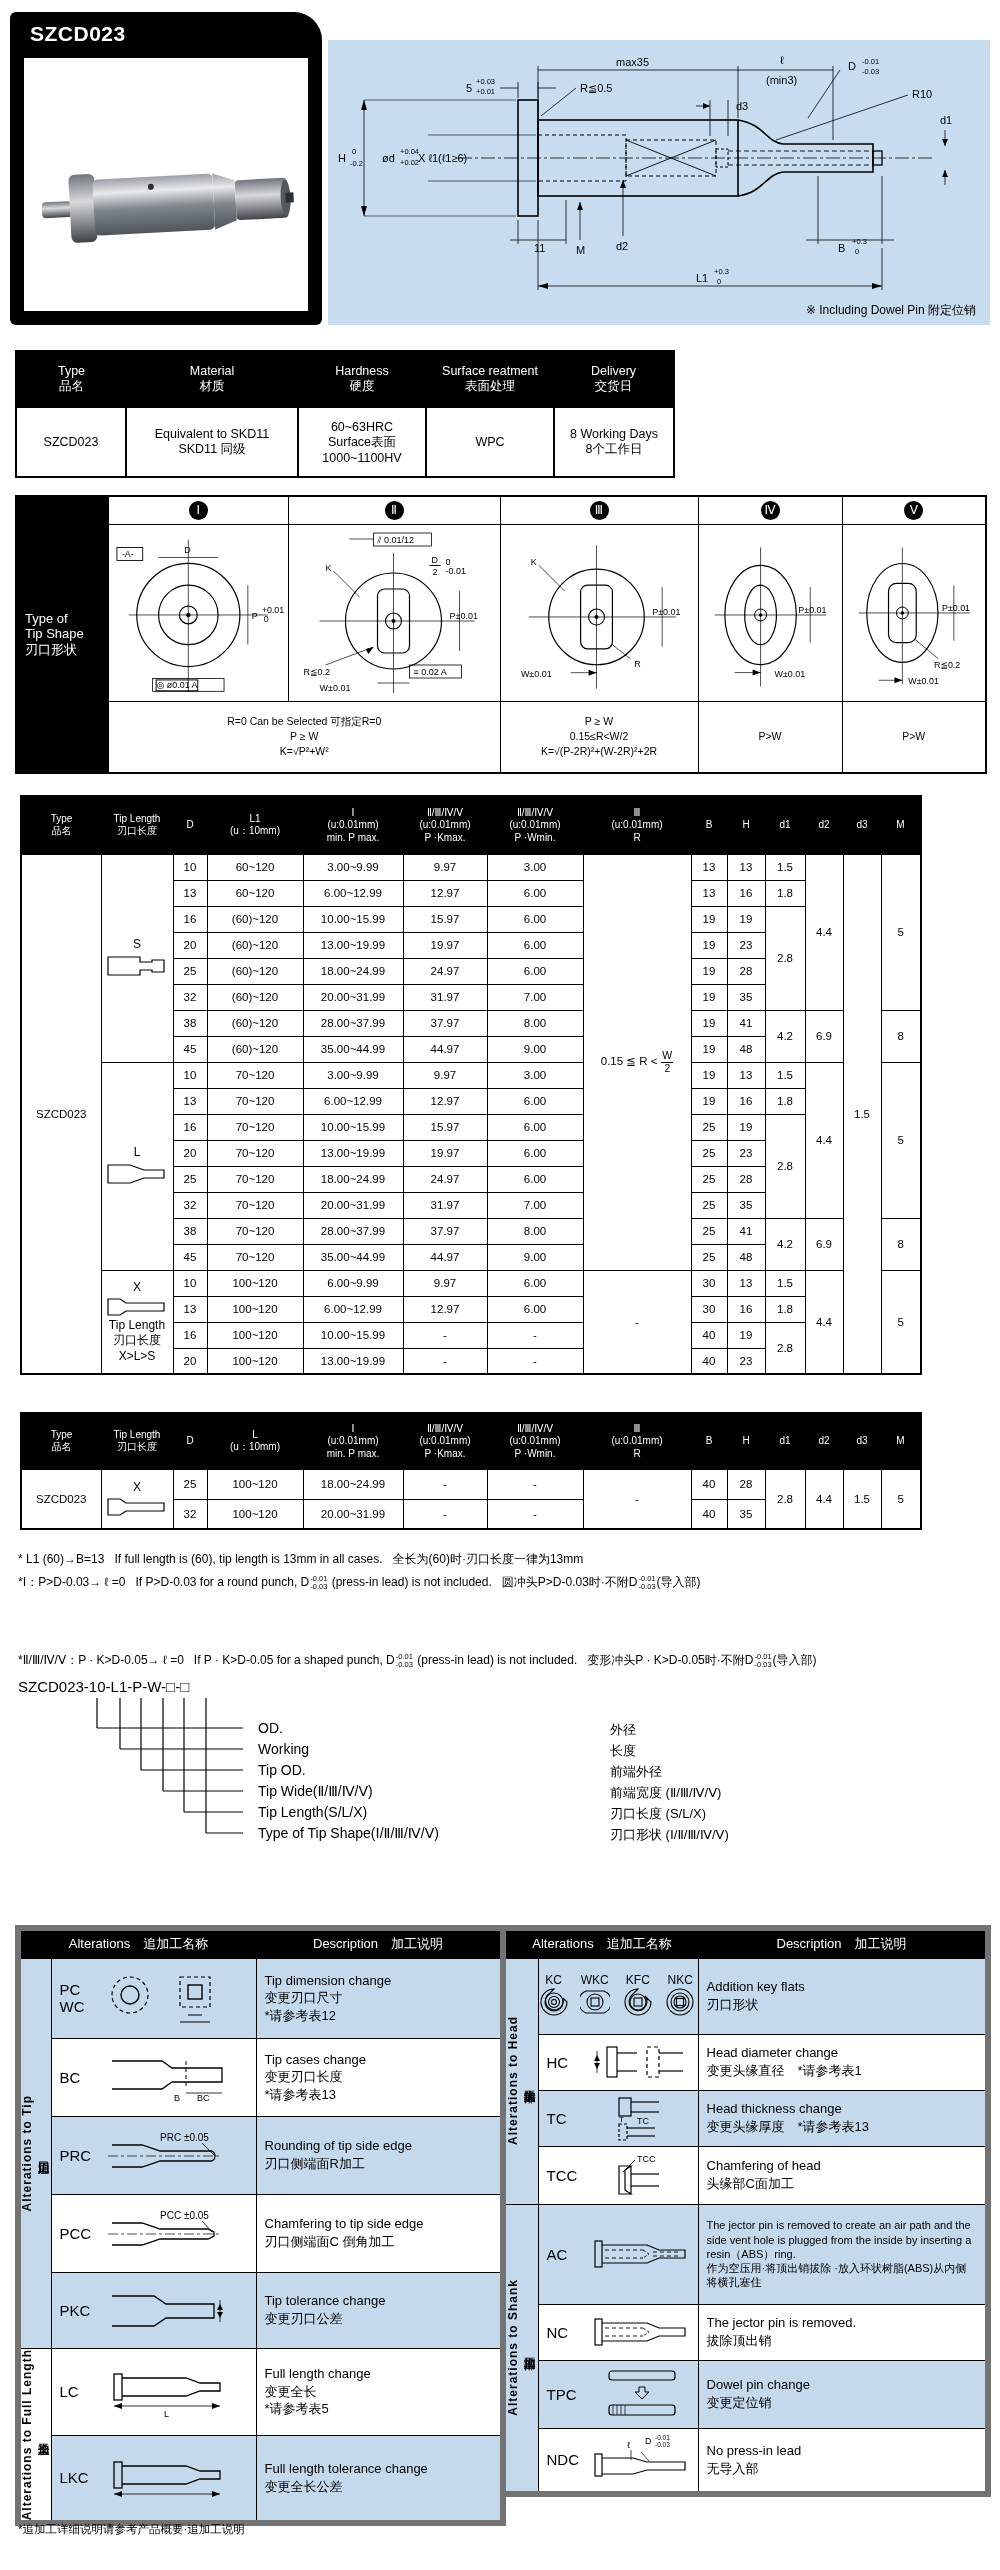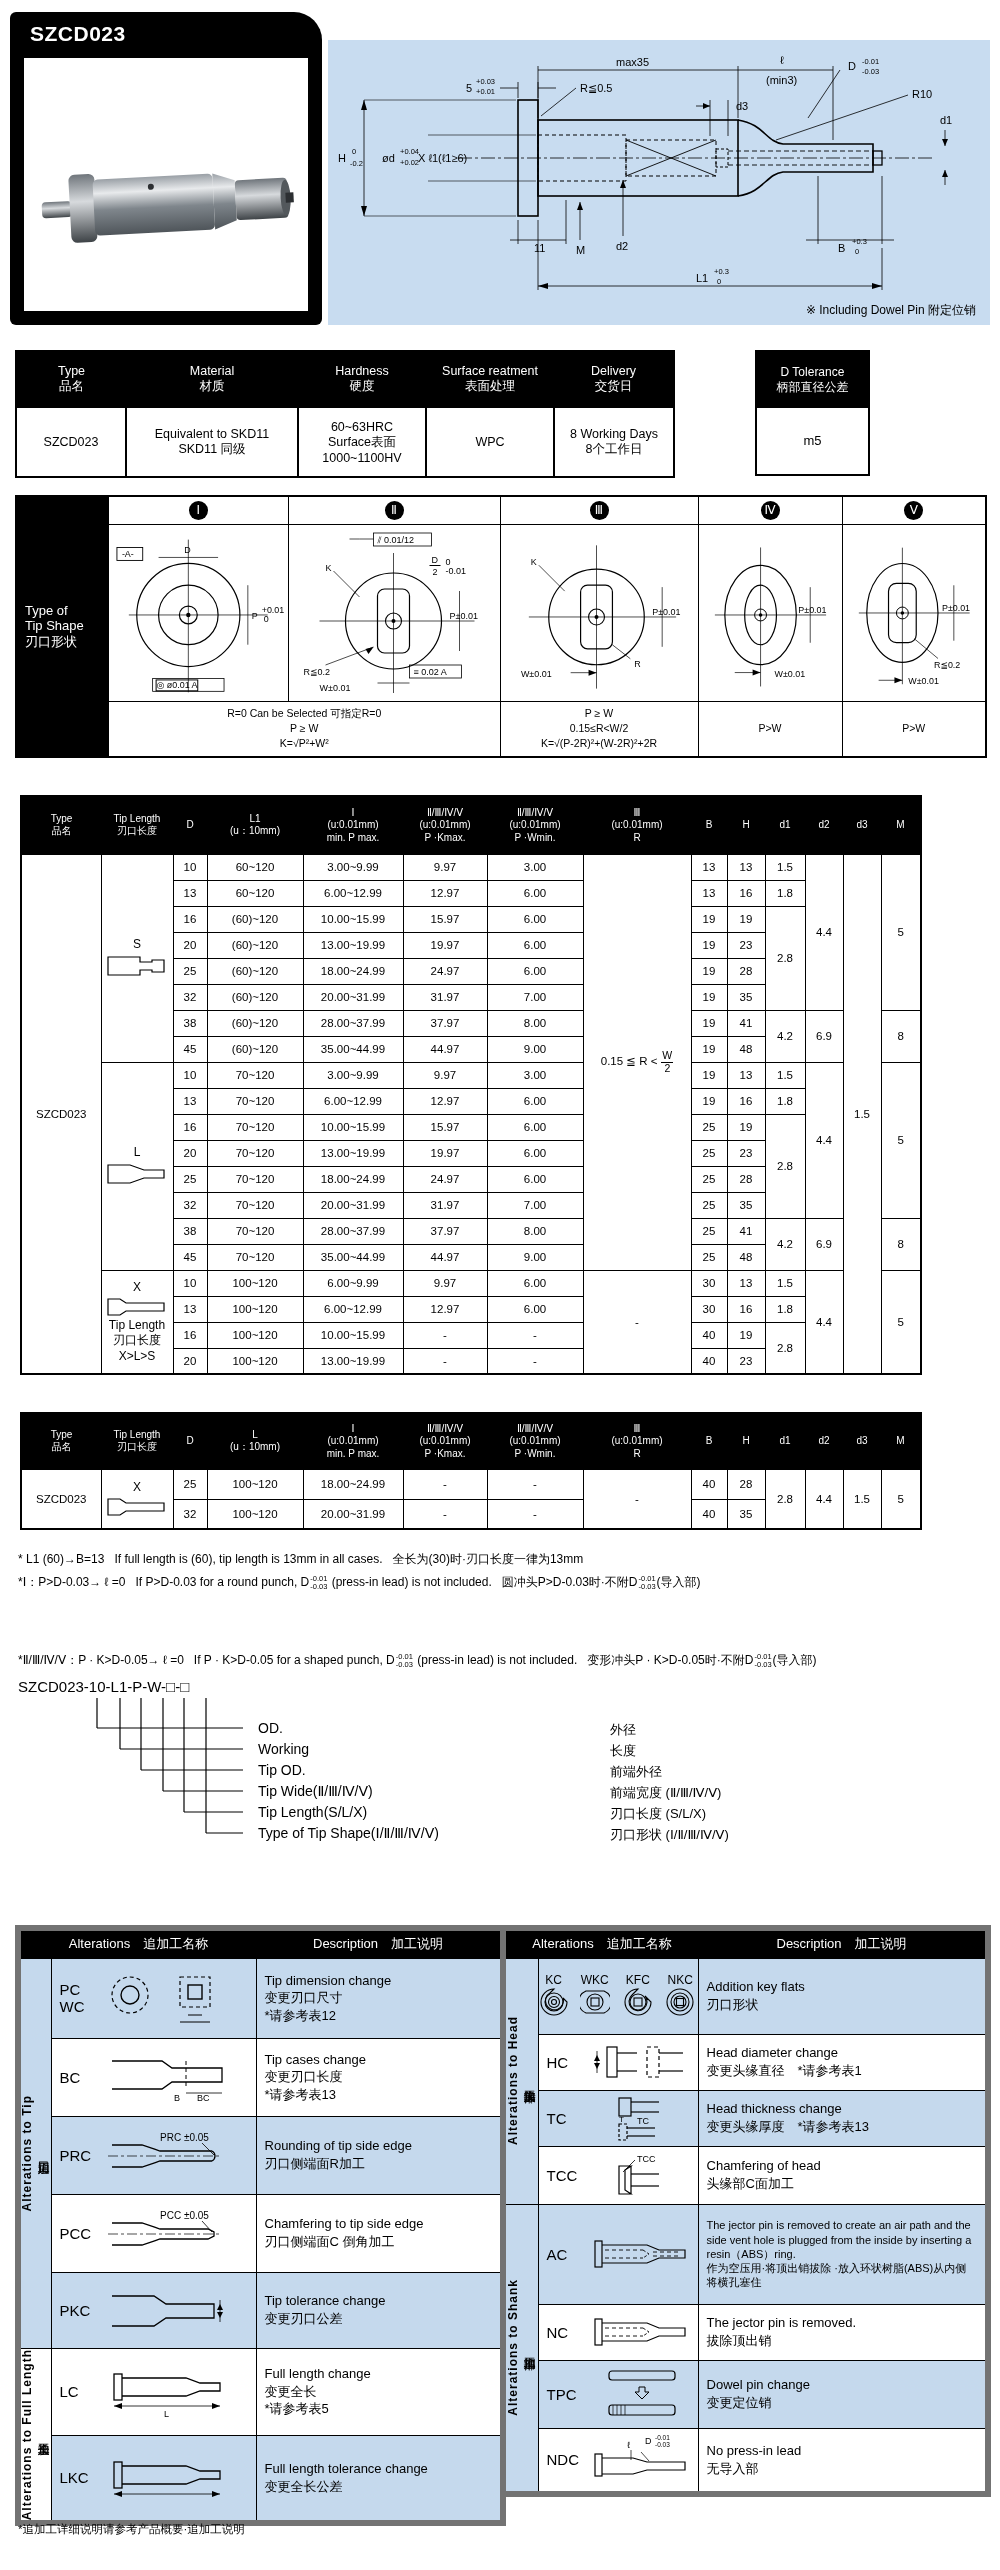--- a/index.html
+++ b/index.html
@@ -23,21 +23,21 @@
 #infotbl{border:2px solid #000}
 #dbox{left:755px;top:350px;width:115px;border:2px solid #000}
 #dboxh{background:#000;color:#fff;text-align:center;font-size:12px;padding:6px 2px;height:56px;display:flex;align-items:center;justify-content:center}
 #dboxv{background:#fff;text-align:center;font-size:13px;height:66px;line-height:66px}
 
 #tiptbl{left:15px;top:495px;border-collapse:collapse;table-layout:fixed;border:2px solid #000}
 #tiptbl td{border:1px solid #000;background:#fff;vertical-align:top}
 #tiptbl td.lab{background:#000;color:#fff;vertical-align:middle;font-size:13px;padding-left:8px;border:2px solid #000}
 #tiptbl .num{height:28px;text-align:center;vertical-align:middle}
 .circ{display:inline-block;width:19px;height:19px;border-radius:50%;background:#000;color:#fff;line-height:19px;font-size:12px;text-align:center}
-#tiptbl .note{font-size:10.5px;vertical-align:middle;text-align:center;height:56px;line-height:1.45}
+#tiptbl .note{font-size:10.5px;vertical-align:middle;text-align:center;height:72px;line-height:1.45}
 .ts text{font-size:9px}
 
 .dimtbl{border-collapse:collapse;table-layout:fixed;border:2.5px solid #000}
 .dimtbl th{background:#000;color:#fff;font-weight:normal;font-size:10px;line-height:1.25;vertical-align:middle}
 .dimtbl td{border:1px solid #000;text-align:center;font-size:11.5px;vertical-align:middle;background:#fff}
 #maintbl{left:20px;top:795px;width:900px}
 #maintbl th{height:58px}
 #maintbl tr.r td{height:26px}
 #tbl2{left:20px;top:1412px;width:900px}
 #tbl2 th{height:56px}
@@ -243,25 +243,20 @@
 SKD11 同级</td>
       <td class="pre">60~63HRC
 Surface表面
 1000~1100HV</td>
       <td class="pre">WPC</td>
       <td class="pre">8 Working Days
 8个工作日</td>
     </tr>
   </tbody>
     </table>
-  <div class="abs" id="dbox">
-    <div id="dboxh" class="pre">D  Tolerance
-柄部直径公差</div>
-    <div id="dboxv">m5</div>
-  </div>
 
   <table class="abs" id="tiptbl">
     <colgroup>
         <col style="width:92px">
         <col style="width:180px">
         <col style="width:212px">
         <col style="width:198px">
         <col style="width:144px">
         <col style="width:144px">
       </colgroup>
@@ -743,21 +738,21 @@
           <td>-</td>
           <td>40</td>
           <td>35</td>
         </tr>
   </tbody>
     </table>
 
   <div class="abs fnote" style="top:1551px">
     <span>* L1 (60)→B=13</span>&nbsp;&nbsp;
     <span>If full length is (60), tip length is 13mm in all cases.</span>&nbsp;&nbsp;
-    <span>全长为(30)时·刃口长度一律为13mm</span>
+    <span>全长为(60)时·刃口长度一律为13mm</span>
   </div>
   <div class="abs fnote" style="top:1574px">
     <span>*Ⅰ：P&gt;D-0.03→ ℓ =0</span>&nbsp;&nbsp;
     <span>If P&gt;D-0.03 for a round punch, D</span><span class="tol">
         <span>-0.01</span>
         <span>-0.03</span>
       </span>
     <span>(press-in lead) is not included.</span>&nbsp;&nbsp;
     <span>圆冲头P&gt;D-0.03时·不附D</span><span class="tol">
         <span>-0.01</span>

